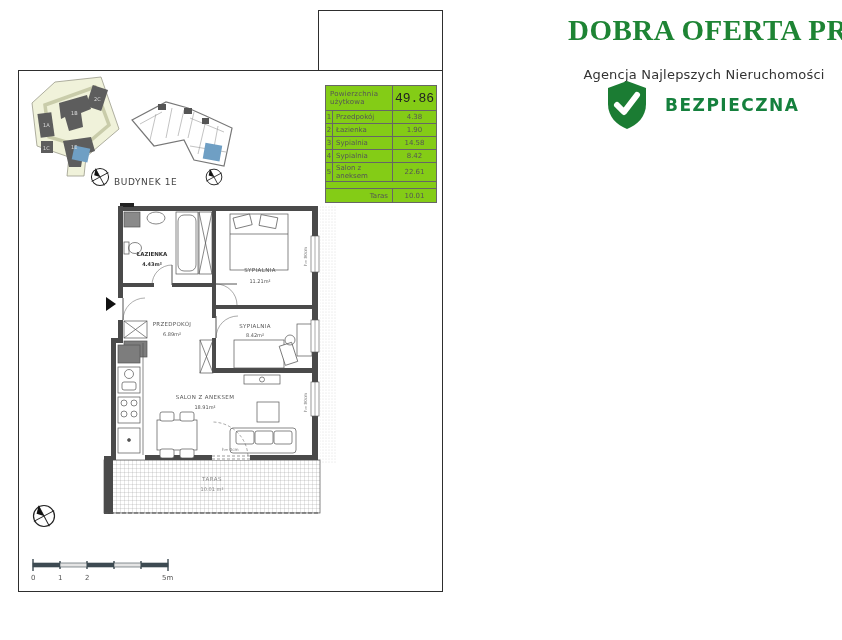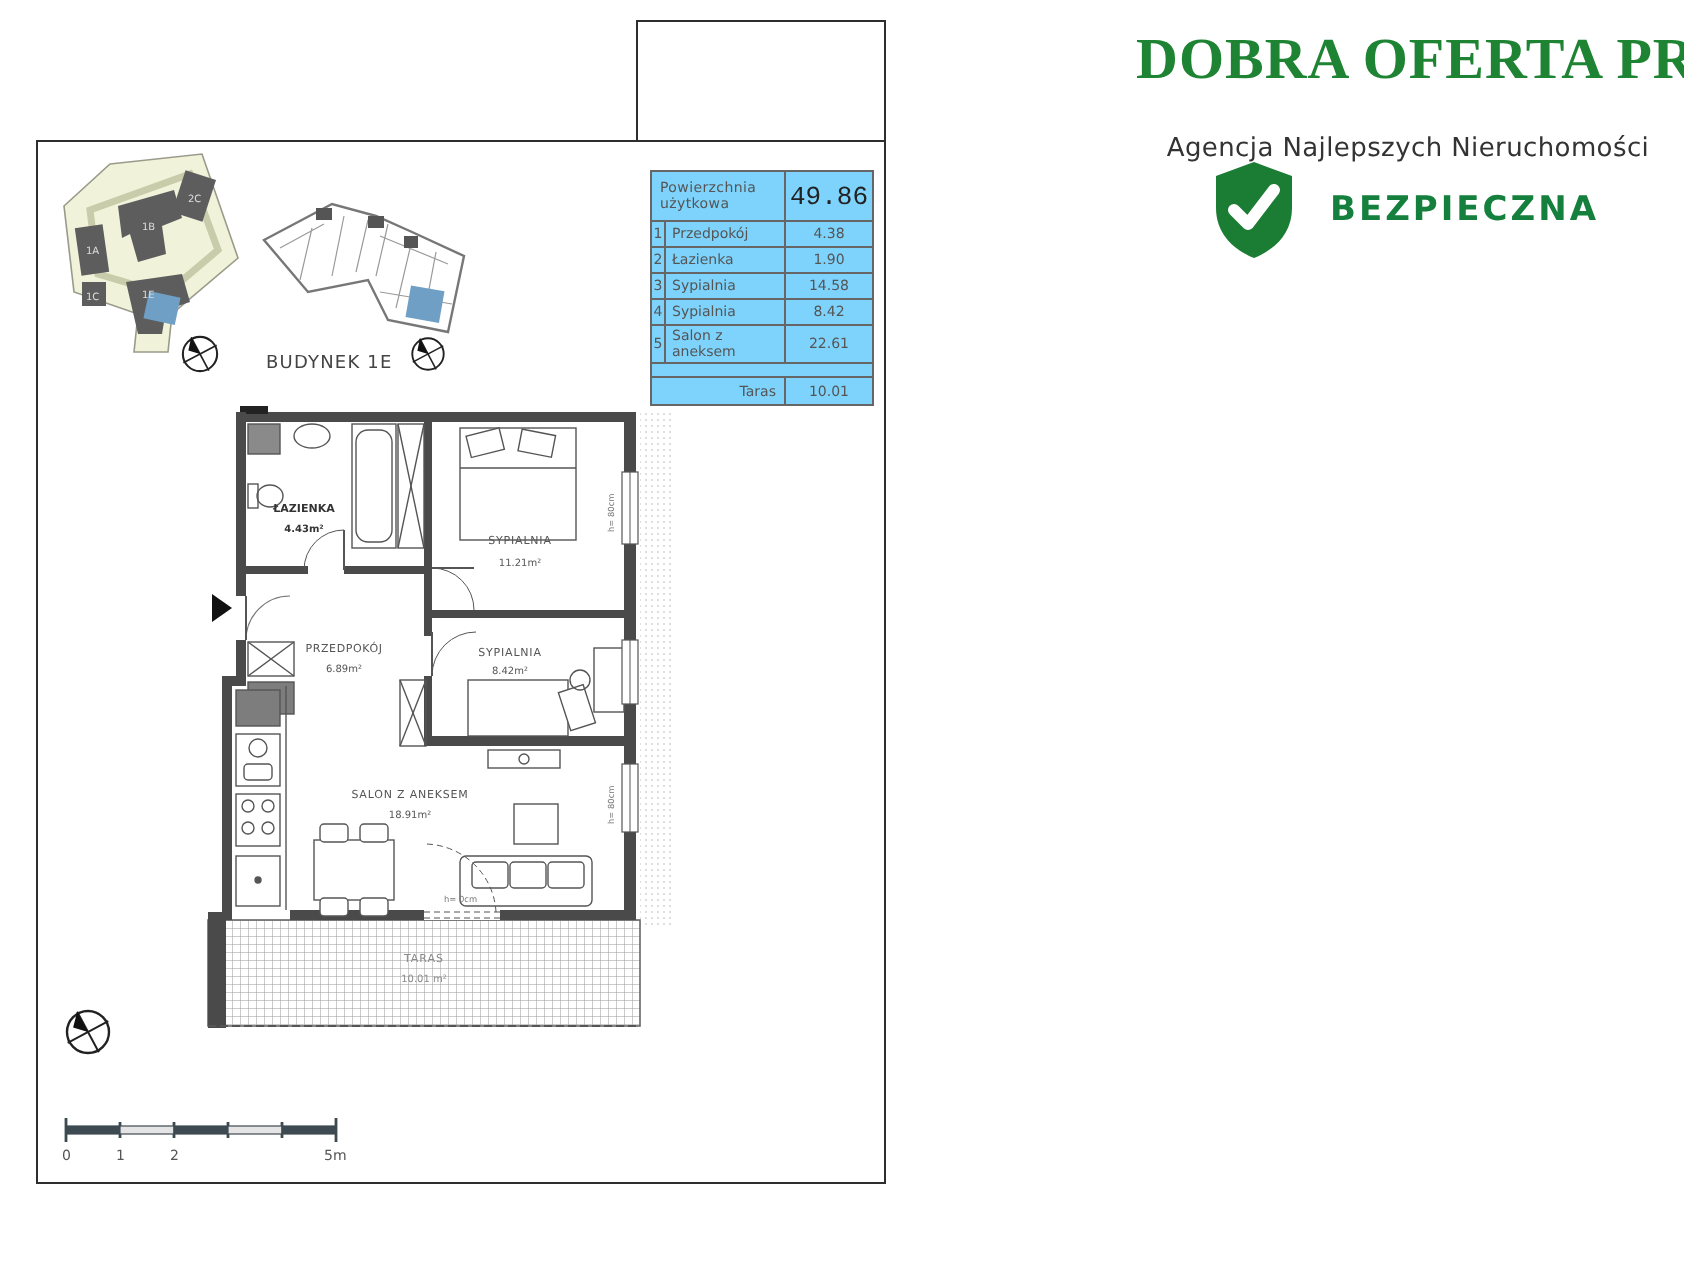--- a/index.html
+++ b/index.html
@@ -14,26 +14,26 @@
 
   
   .logo{position:absolute;left:568px;top:14px;width:272px;text-align:center;}
   .logo-name{font-family:"Liberation Serif",serif;font-weight:700;font-size:29px;
              color:#1e8434;letter-spacing:.5px;white-space:nowrap;}
   .logo-tag{font-size:13px;color:#333;margin-top:20px;letter-spacing:.2px;white-space:nowrap;}
   .badge{position:absolute;left:604px;top:80px;display:flex;align-items:center;gap:15px;}
   .badge-text div{font-weight:700;font-size:17px;letter-spacing:1.5px;color:#15803d;line-height:25px;}
 
   
-  .bldg-label{position:absolute;left:133px;top:177px;width:70px;font-size:9px;color:#444;
+  .bldg-label{position:absolute;left:114px;top:177px;width:70px;font-size:9px;color:#444;
               letter-spacing:.6px;white-space:nowrap;}
 
   
   .area-table{position:absolute;left:325px;top:85px;width:112px;border-collapse:collapse;
-              font-size:7px;color:#555;background:#7dd3fc;}
+              font-size:7px;color:#555;background:#84cc16;}
   .area-table td,.area-table th{border:.8px solid #666;font-weight:normal;padding:1px 2px;}
   .area-table .hdr-label{height:22px;text-align:left;padding-left:4px;letter-spacing:.2px;}
   .area-table .hdr-val{width:38px;text-align:center;font-size:13px;color:#222;font-family:Liberation Mono, monospace;}
   .area-table .no{width:6px;text-align:center;padding:0;}
   .area-table .lbl{text-align:left;padding-left:3px;height:10px;}
   .area-table .val{width:38px;text-align:center;}
   .area-table .empty{height:6px;padding:0;}
   .area-table .ft-label{text-align:right;padding-right:4px;height:11px;}
 
   .abs{position:absolute;}

